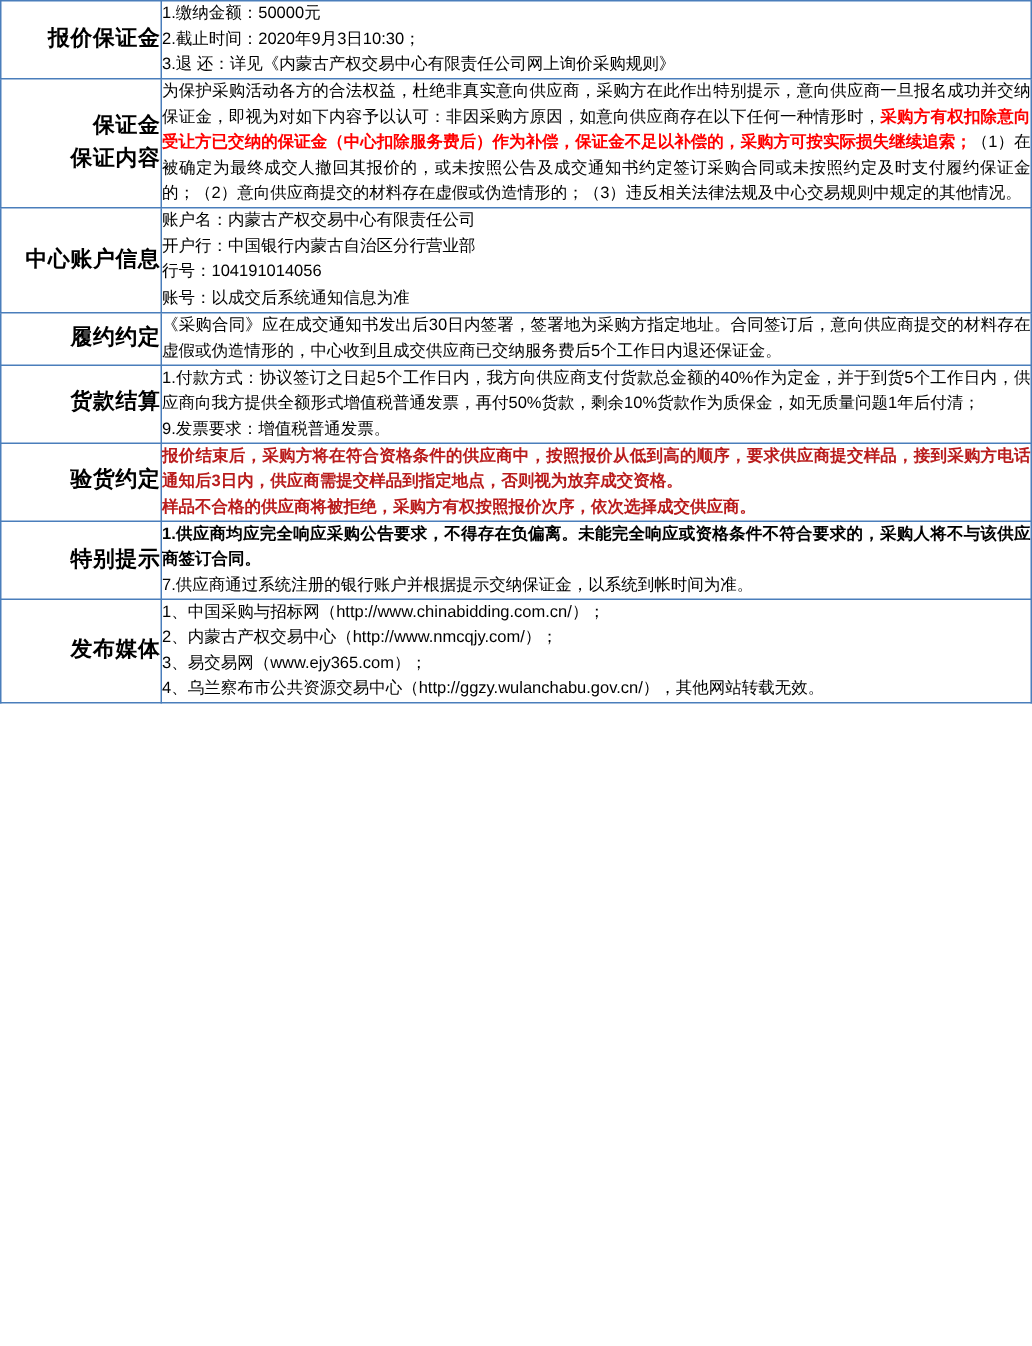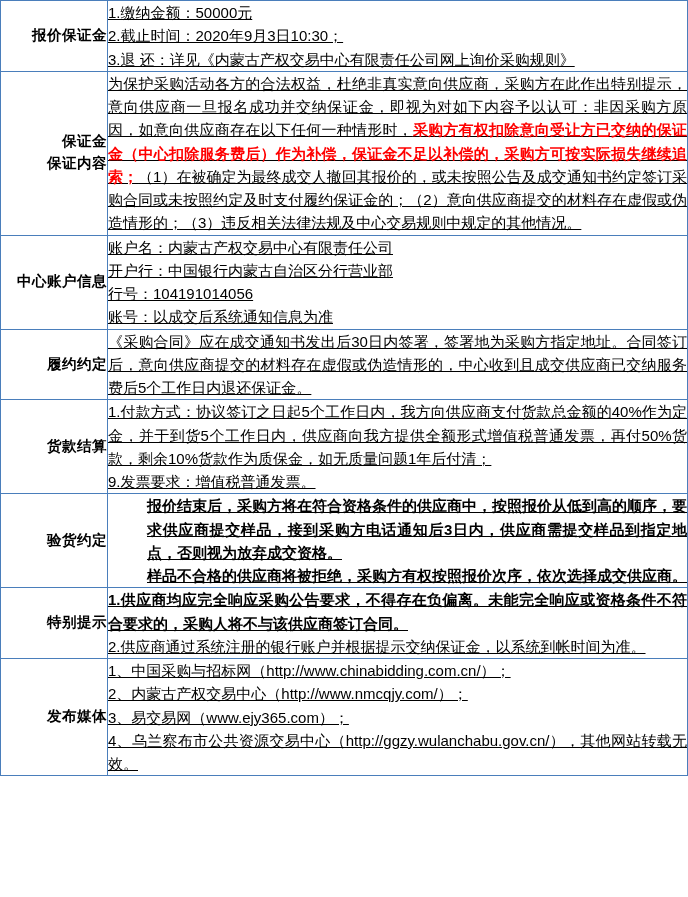--- a/index.html
+++ b/index.html
@@ -28,35 +28,33 @@
     text-align: right;
     font-weight: bold;
     font-size: 14.5px;
     letter-spacing: 0.5px;
     line-height: 1.5;
     padding: 4px 2px;
     color: #000;
   }
   td.content-cell {
     padding: 5px 6px 6px 6px;
-    font-size: 15px;
+    font-size: 11px;
     line-height: 1.55;
     text-align: justify;
-    text-decoration: underline;
   }
   .line { display: block; }
   .red {
     color: #ff0000;
     font-weight: bold;
   }
   .redline {
-    color: #000000;
+    color: #b91c1c;
     font-weight: bold;
     display: block;
-    margin-left: 39px;
   }
   .boldline {
     font-weight: bold;
     display: block;
   }
 </style>
 </head>
 <body>
 
 <table class="doc-table">
@@ -112,21 +110,21 @@
       <td class="content-cell">
         <span class="redline">报价结束后，采购方将在符合资格条件的供应商中，按照报价从低到高的顺序，要求供应商提交样品，接到采购方电话通知后3日内，供应商需提交样品到指定地点，否则视为放弃成交资格。</span>
         <span class="redline">样品不合格的供应商将被拒绝，采购方有权按照报价次序，依次选择成交供应商。</span>
       </td>
     </tr>
 
     <tr>
       <td class="label-cell">特别提示</td>
       <td class="content-cell">
         <span class="boldline">1.供应商均应完全响应采购公告要求，不得存在负偏离。未能完全响应或资格条件不符合要求的，采购人将不与该供应商签订合同。</span>
-        <span class="line">2.供应商通过系统注册的银行账户并根据提示交纳保证金，以系统到帐时间为准。</span>
+        <span class="line">7.供应商通过系统注册的银行账户并根据提示交纳保证金，以系统到帐时间为准。</span>
       </td>
     </tr>
 
     <tr>
       <td class="label-cell">发布媒体</td>
       <td class="content-cell">
         <span class="line">1、中国采购与招标网（http://www.chinabidding.com.cn/）；</span>
         <span class="line">2、内蒙古产权交易中心（http://www.nmcqjy.com/）；</span>
         <span class="line">3、易交易网（www.ejy365.com）；</span>
         <span class="line">4、乌兰察布市公共资源交易中心（http://ggzy.wulanchabu.gov.cn/），其他网站转载无效。</span>

